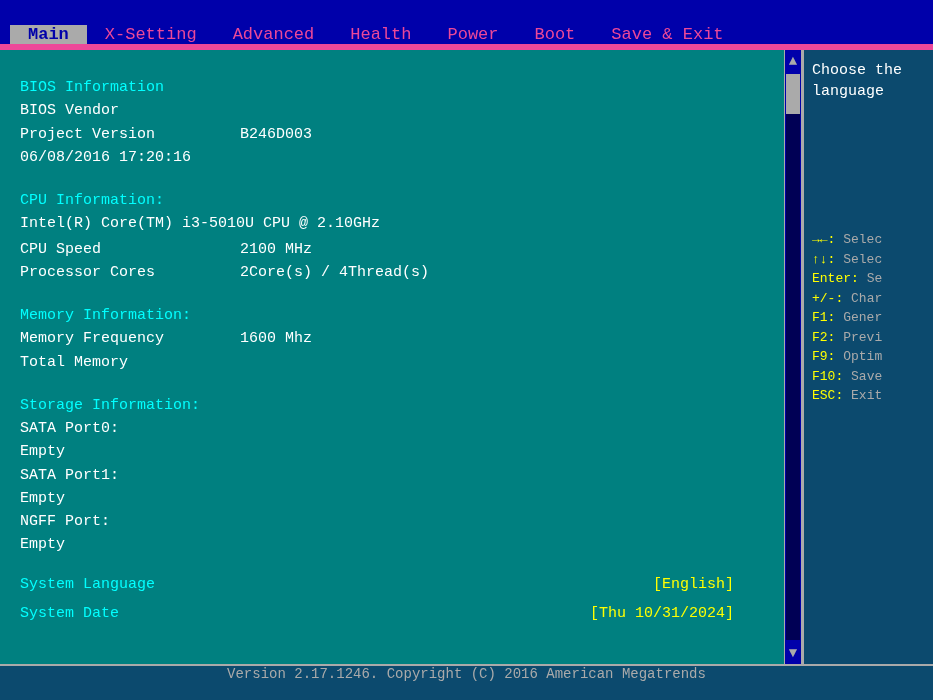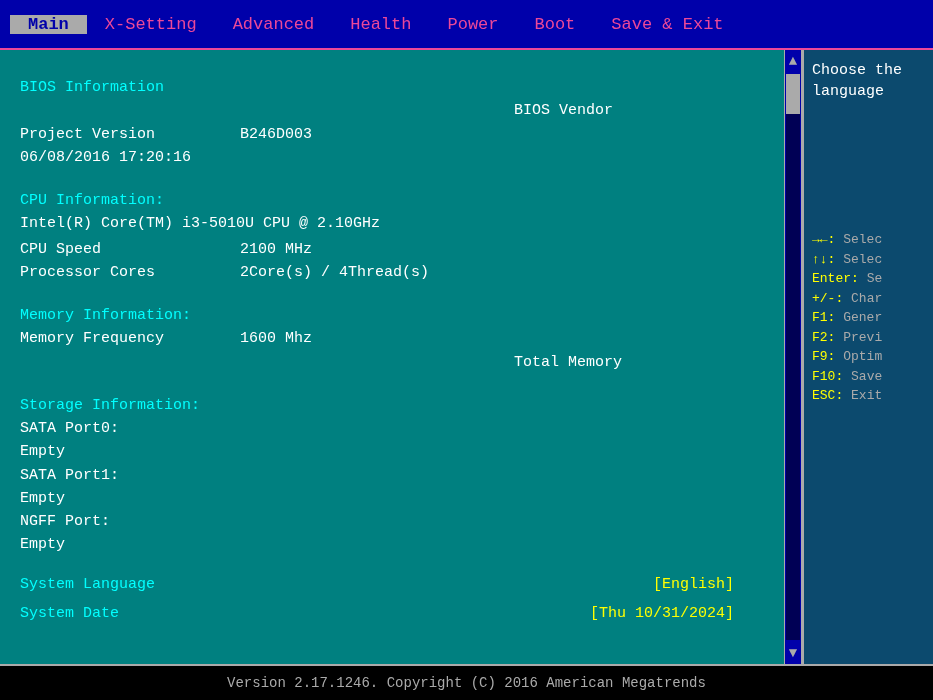--- a/index.html
+++ b/index.html
@@ -9,23 +9,23 @@
       background-color: #0000aa;
       font-family: 'Courier New', Courier, monospace;
       color: #aaaaaa;
       overflow: hidden;
       position: relative;
     }
 
     
     #menu-bar {
       display: flex;
-      align-items: center;
+      align-items: flex-end;
       background-color: #0000aa;
-      border-bottom: 2px solid #ec4899;
+      border-bottom: 6px solid #ec4899;
       height: 50px;
       padding: 0 10px;
     }
 
     .menu-item {
       display: flex;
       align-items: center;
       padding: 0 18px;
       color: #ec4899;
       font-size: 17px;
@@ -57,21 +57,21 @@
       overflow: hidden;
     }
 
     .section-label {
       color: #00ffff;
       margin-top: 10px;
     }
 
     .info-row {
       display: flex;
-      justify-content: flex-end;
+      justify-content: space-between;
       padding-right: 30px;
     }
 
     .info-row .label {
       color: #ffffff;
       min-width: 220px;
     }
 
     .info-row .value {
       color: #ffffff;
@@ -147,24 +147,23 @@
       width: 14px;
       height: 40px;
       background-color: #aaaaaa;
       position: absolute;
       top: 0;
     }
 
     
     #status-bar {
       height: 36px;
-      background-color: #000000;
+      background-color: #0c4a6e;
       border-top: 2px solid #aaaaaa;
       display: flex;
-      align-items: center;
       justify-content: center;
       color: #aaaaaa;
       font-size: 14px;
     }
 
     .right-help-item {
       font-size: 13px;
       color: #aaaaaa;
       line-height: 1.5;
     }

